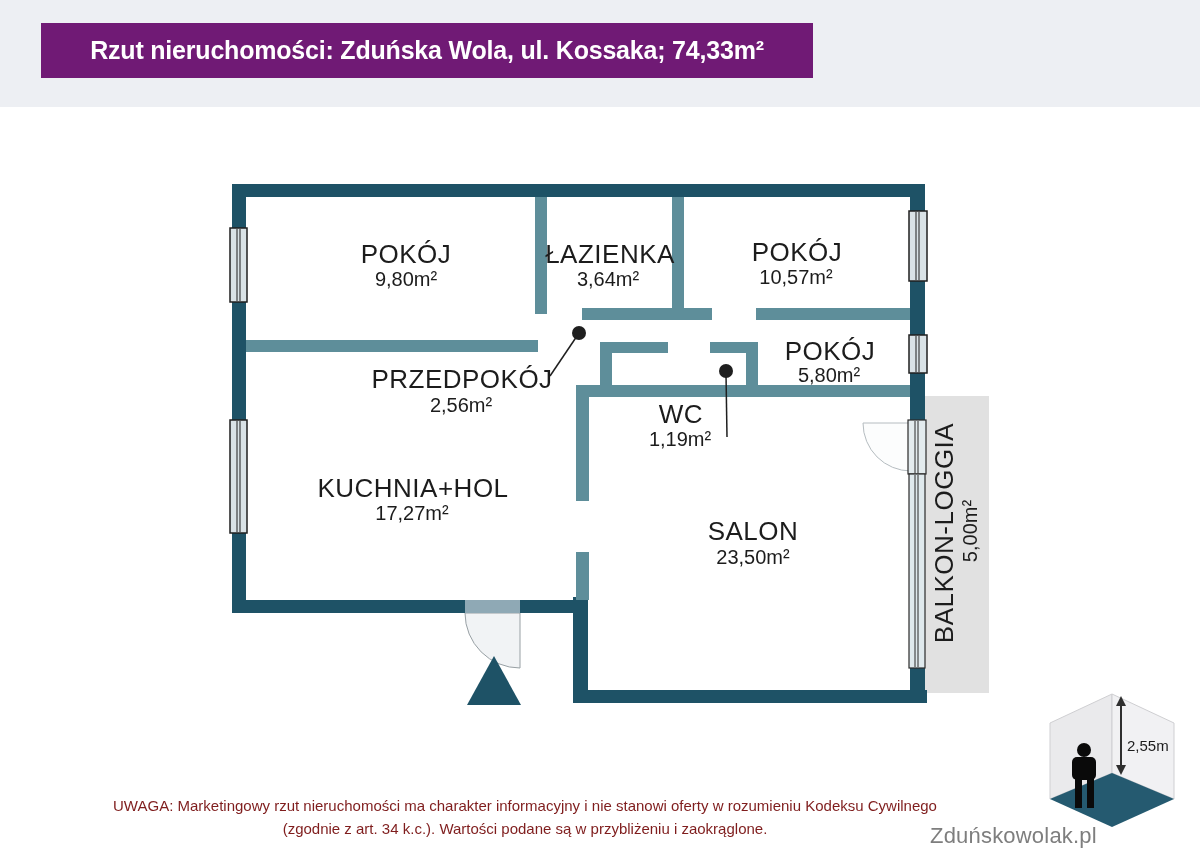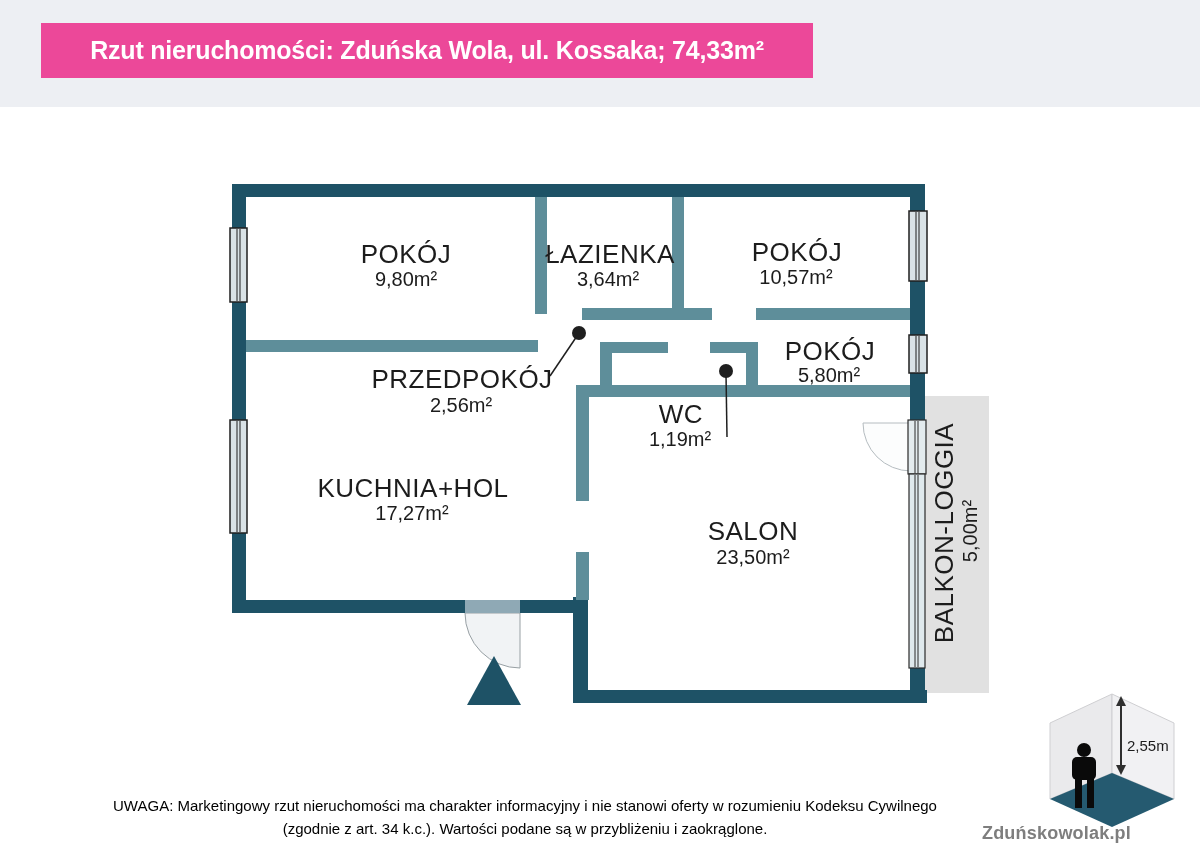--- a/index.html
+++ b/index.html
@@ -2,40 +2,40 @@
 <html><head>
 <meta charset="utf-8">
 <style>
   html,body{margin:0;padding:0;background:#ffffff;}
   .stage{
     position:relative;width:1200px;height:859px;background:#ffffff;overflow:hidden;
     font-family:"Liberation Sans",sans-serif;
   }
   .top-band{position:absolute;left:0;top:0;width:1200px;height:107px;background:#edeff3;}
   .banner{
-    position:absolute;left:41px;top:23px;width:772px;height:55px;background:#ec4899;
+    position:absolute;left:41px;top:23px;width:772px;height:55px;background:#701a75;
     display:flex;align-items:center;justify-content:center;
   }
   .banner-title{
     color:#ffffff;font-weight:bold;font-size:25px;letter-spacing:-0.2px;white-space:nowrap;
   }
   .plan-svg{position:absolute;left:0;top:0;}
   .plan-svg text{font-family:"Liberation Sans",sans-serif;fill:#1c1c1c;}
   .room-name{font-size:26px;letter-spacing:0.5px;}
   .room-area{font-size:20px;}
   .balcony-name{font-size:26px;letter-spacing:0.5px;}
   .balcony-area{font-size:20px;}
   .height-label{font-size:15px;fill:#2f2f2f;}
   .footer{
     position:absolute;left:75px;top:794px;width:900px;text-align:center;
-    font-size:15px;line-height:23px;color:#000000;
+    font-size:15px;line-height:23px;color:#7f1d1d;
   }
   .wordmark{
-    position:absolute;left:930px;top:823px;width:253px;text-align:center;
-    font-size:18px;font-weight:bold;color:#7e7e7e;letter-spacing:0.2px;
+    position:absolute;left:930px;top:823px;width:253px;text-align:left;
+    font-size:22px;font-weight:normal;color:#7e7e7e;letter-spacing:0.2px;
   }
 </style>
 </head>
 <body>
 
 <div class="stage">
 
   <div class="top-band"></div>
 
   <div class="banner">

